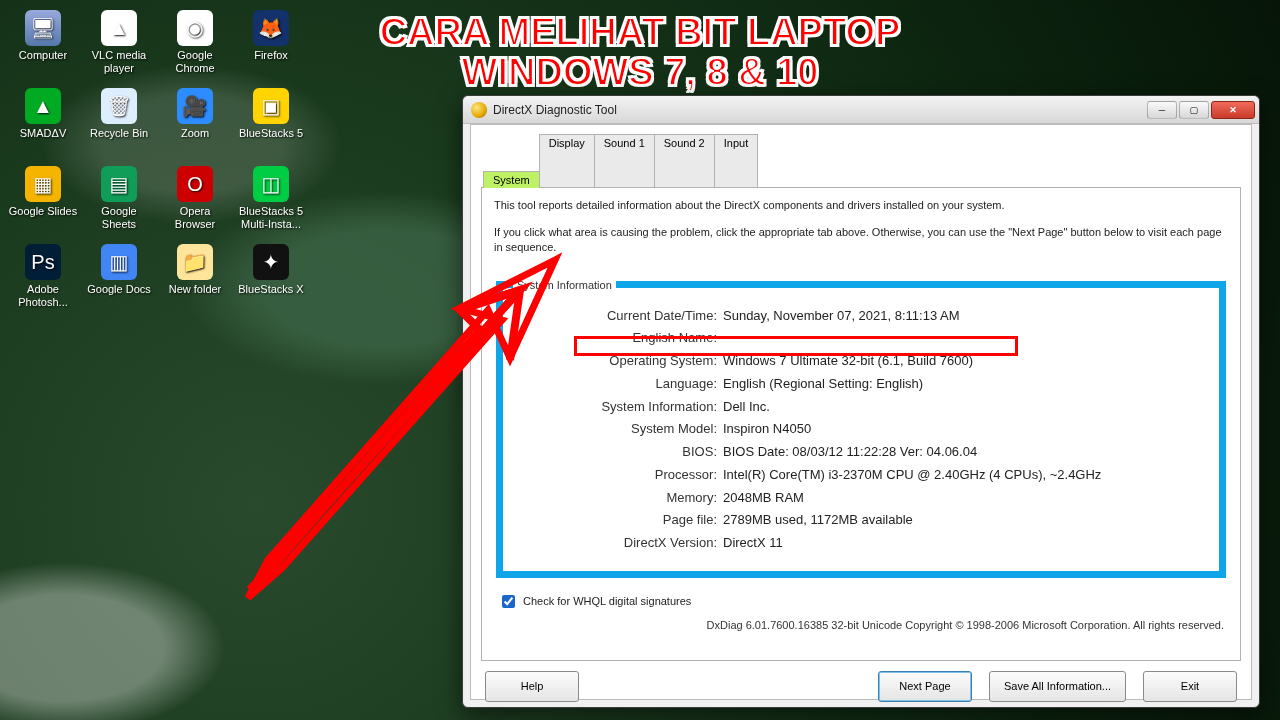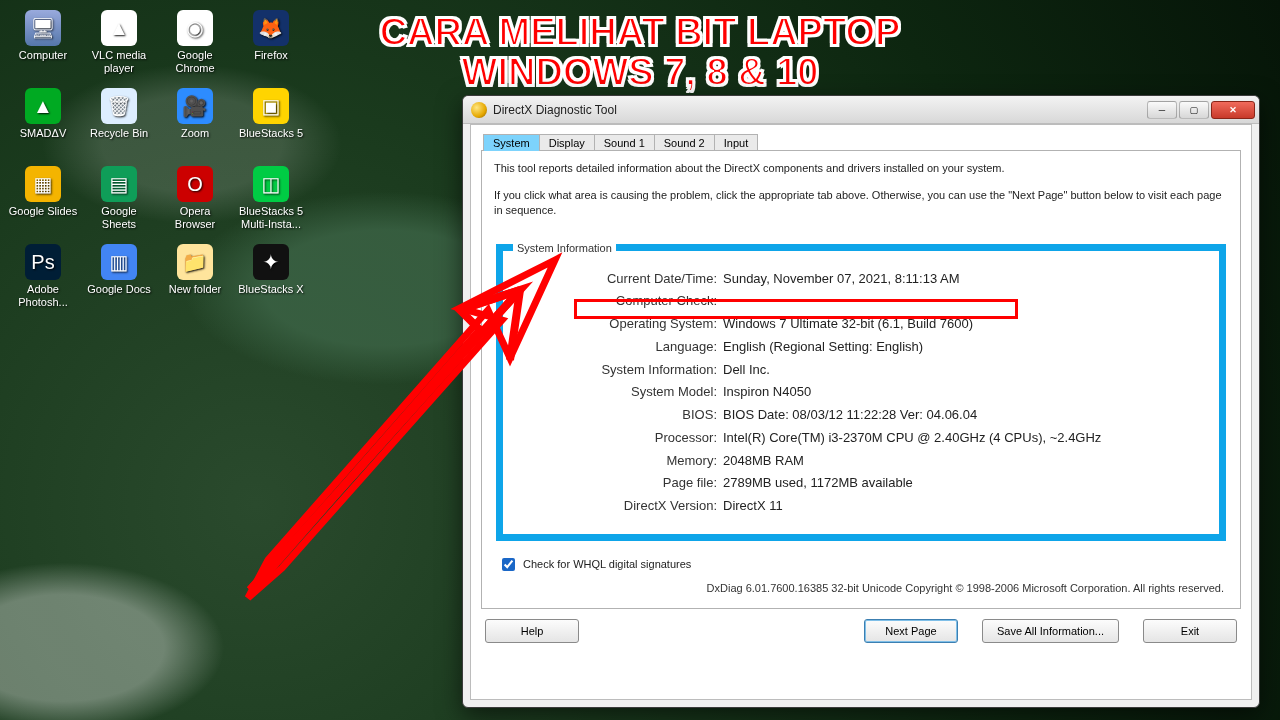--- a/index.html
+++ b/index.html
@@ -46,40 +46,40 @@
   .titlebar .ticon { width:16px; height:16px; border-radius:50%; background:radial-gradient(circle at 35% 35%, #ffe680, #e6a800 60%, #805600); margin-right:6px; }
   .titlebar .ttext { font-size:12px; color:#222; flex:1; }
   .winbtns { display:flex; gap:2px; }
   .winbtn { width:30px; height:18px; border-radius:3px; border:1px solid rgba(0,0,0,.25); background:linear-gradient(#fafafa,#d7d7d7); display:flex; align-items:center; justify-content:center; font-size:9px; cursor:pointer; }
   .winbtn.close { width:44px; background:linear-gradient(#f16b5c,#c83a2a); color:#fff; border-color:#8a2518; font-weight:bold; }
   .client { position:absolute; top:28px; left:7px; right:7px; bottom:7px; background:#fff; border:1px solid #bcbcbc; padding:8px 10px 10px; }
 
   
   .tabs { display:flex; gap:0; margin-left:2px; }
   .tab { border:1px solid #b2b2b2; border-bottom:none; padding:2px 9px; font-size:11px; background:#eaeaea; cursor:pointer; position:relative; top:1px; margin-right:-1px; }
-  .tab.active { background:#7dd3fc; z-index:2; }
-  .tabpage { border:1px solid #b2b2b2; background:#fff; padding:10px 12px 14px; font-size:11px; color:#222; }
+  .tab.active { background:#bef264; z-index:2;margin-top:37px; }
+  .tabpage { border:1px solid #b2b2b2; background:#fff; padding:10px 12px 29px; font-size:11px; color:#222; }
   .tabpage p { margin:0 0 12px; line-height:1.35; }
 
   fieldset.sysinfo { border:7px solid #0ea5e9; padding:14px 10px 16px; margin-top:24px; }
   fieldset.sysinfo legend { font-size:11px; padding:0 4px; color:#333; }
   .row { display:flex; font-size:13px; line-height:1.75; }
   .row .k { width:210px; text-align:right; padding-right:6px; color:#333; }
   .row .v { flex:1; color:#222; }
 
   .highlight-box { position:absolute; border:3px solid #ff0000; pointer-events:none; }
 
   .whql { margin:14px 0 2px 4px; font-size:11px; display:flex; align-items:center; gap:5px; }
   .whql input { accent-color:#1a67c7; }
 
   .copyright { font-size:11px; text-align:right; color:#333; margin:8px 4px 0 0; }
 
   .btnrow { display:flex; justify-content:space-between; margin-top:10px; padding:0 4px; }
-  .btnrow .right { display:flex; gap:24px; }
-  .wbtn { min-width:94px; height:24px; font-size:11px; border:1px solid #8a8a8a; border-radius:3px;
+  .btnrow .right { display:flex; gap:17px; }
+  .wbtn { min-width:94px; height:31px; font-size:11px; border:1px solid #8a8a8a; border-radius:3px;
     background:linear-gradient(#fcfcfc,#e5e5e5); cursor:pointer; padding:0 14px; }
   .wbtn.primary { border:1px solid #3c7fb1; box-shadow:0 0 0 1px #7fbfe8 inset; }
 
 </style>
 </head>
 <body>
 
 <div class="desktop">
 
   <div class="icons">
@@ -186,21 +186,21 @@
         <p>If you click what area is causing the problem, click the appropriate tab above.  Otherwise, you can use the "Next Page" button below to visit each page in sequence.</p>
 
         <fieldset class="sysinfo">
           <legend>System Information</legend>
           <div id="rows">
               <div class="row">
                 <div class="k">Current Date/Time:</div>
                 <div class="v">Sunday, November 07, 2021, 8:11:13 AM</div>
               </div>
               <div class="row">
-                <div class="k">Computer Check:</div>
+                <div class="k">English Name:</div>
               </div>
               <div class="row">
                 <div class="k">Operating System:</div>
                 <div class="v">Windows 7 Ultimate 32-bit (6.1, Build 7600)</div>
               </div>
               <div class="row">
                 <div class="k">Language:</div>
                 <div class="v">English (Regional Setting: English)</div>
               </div>
               <div class="row">

